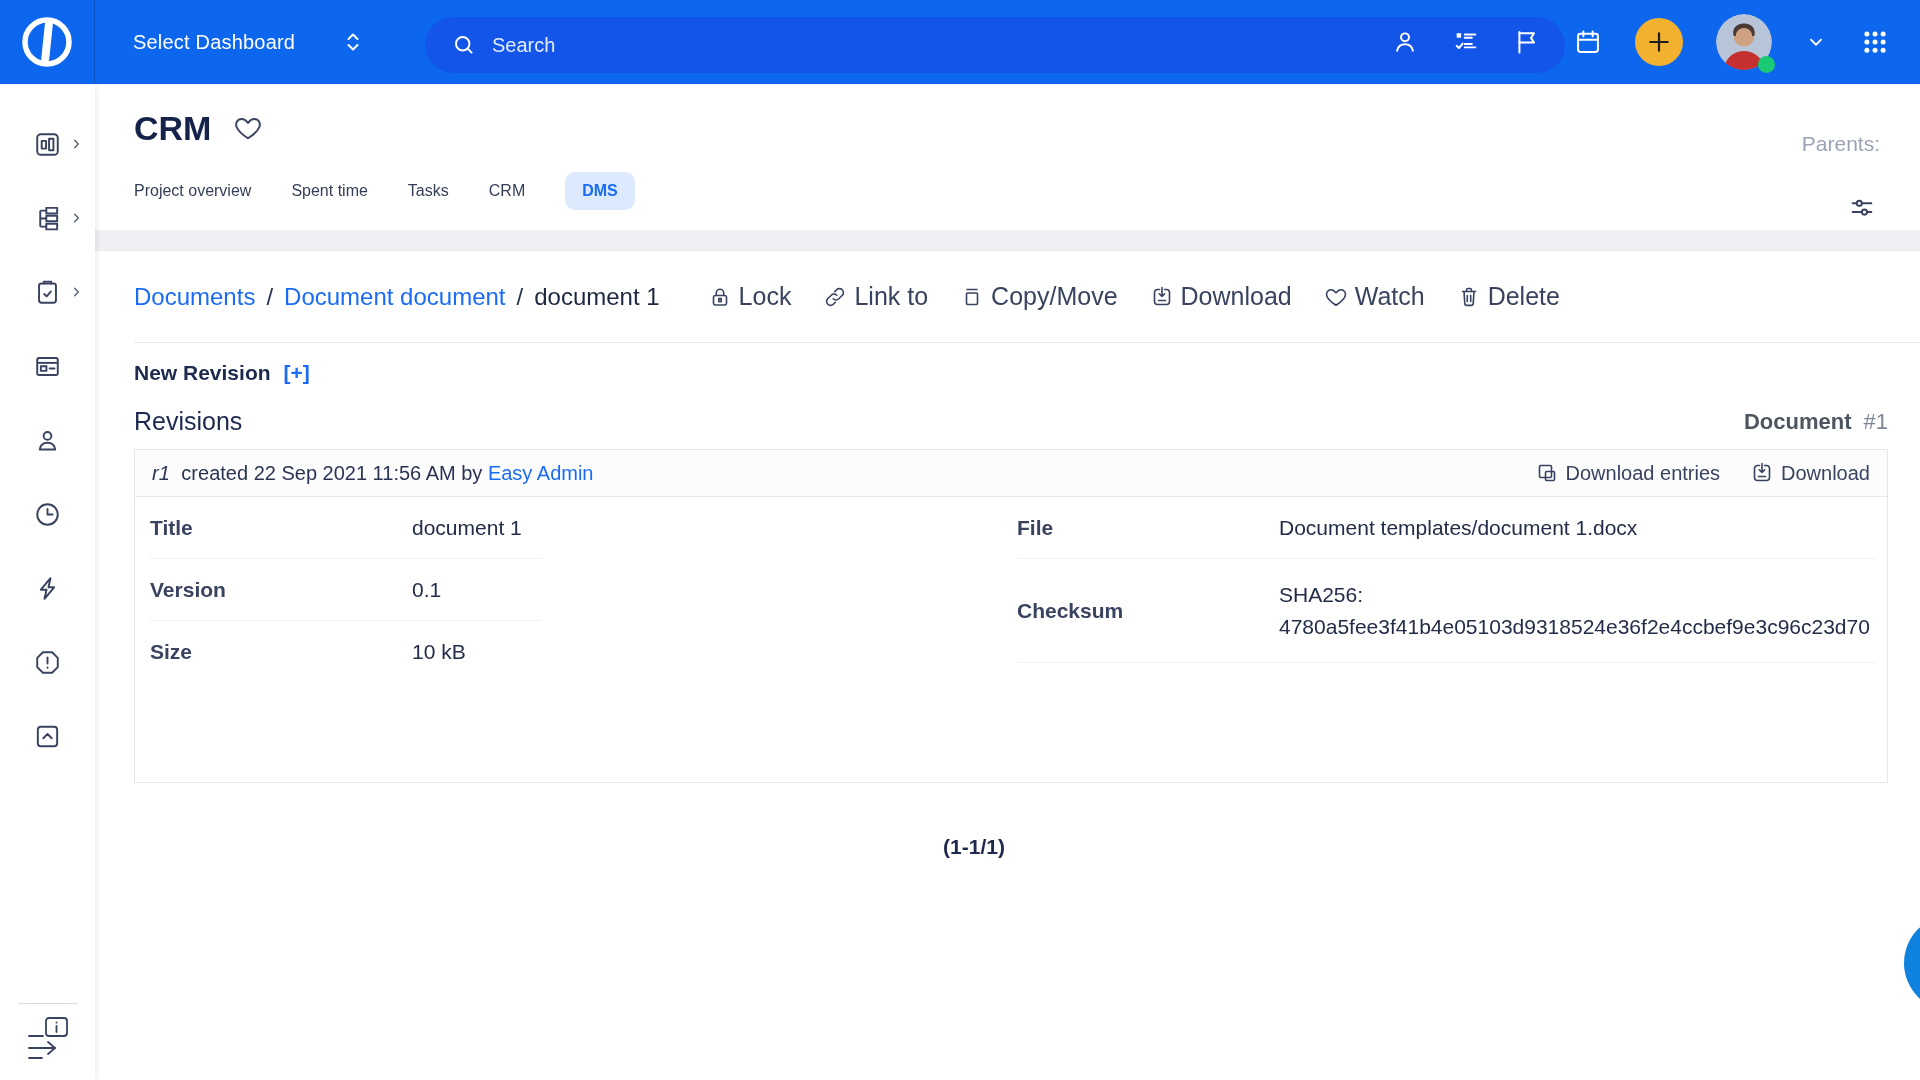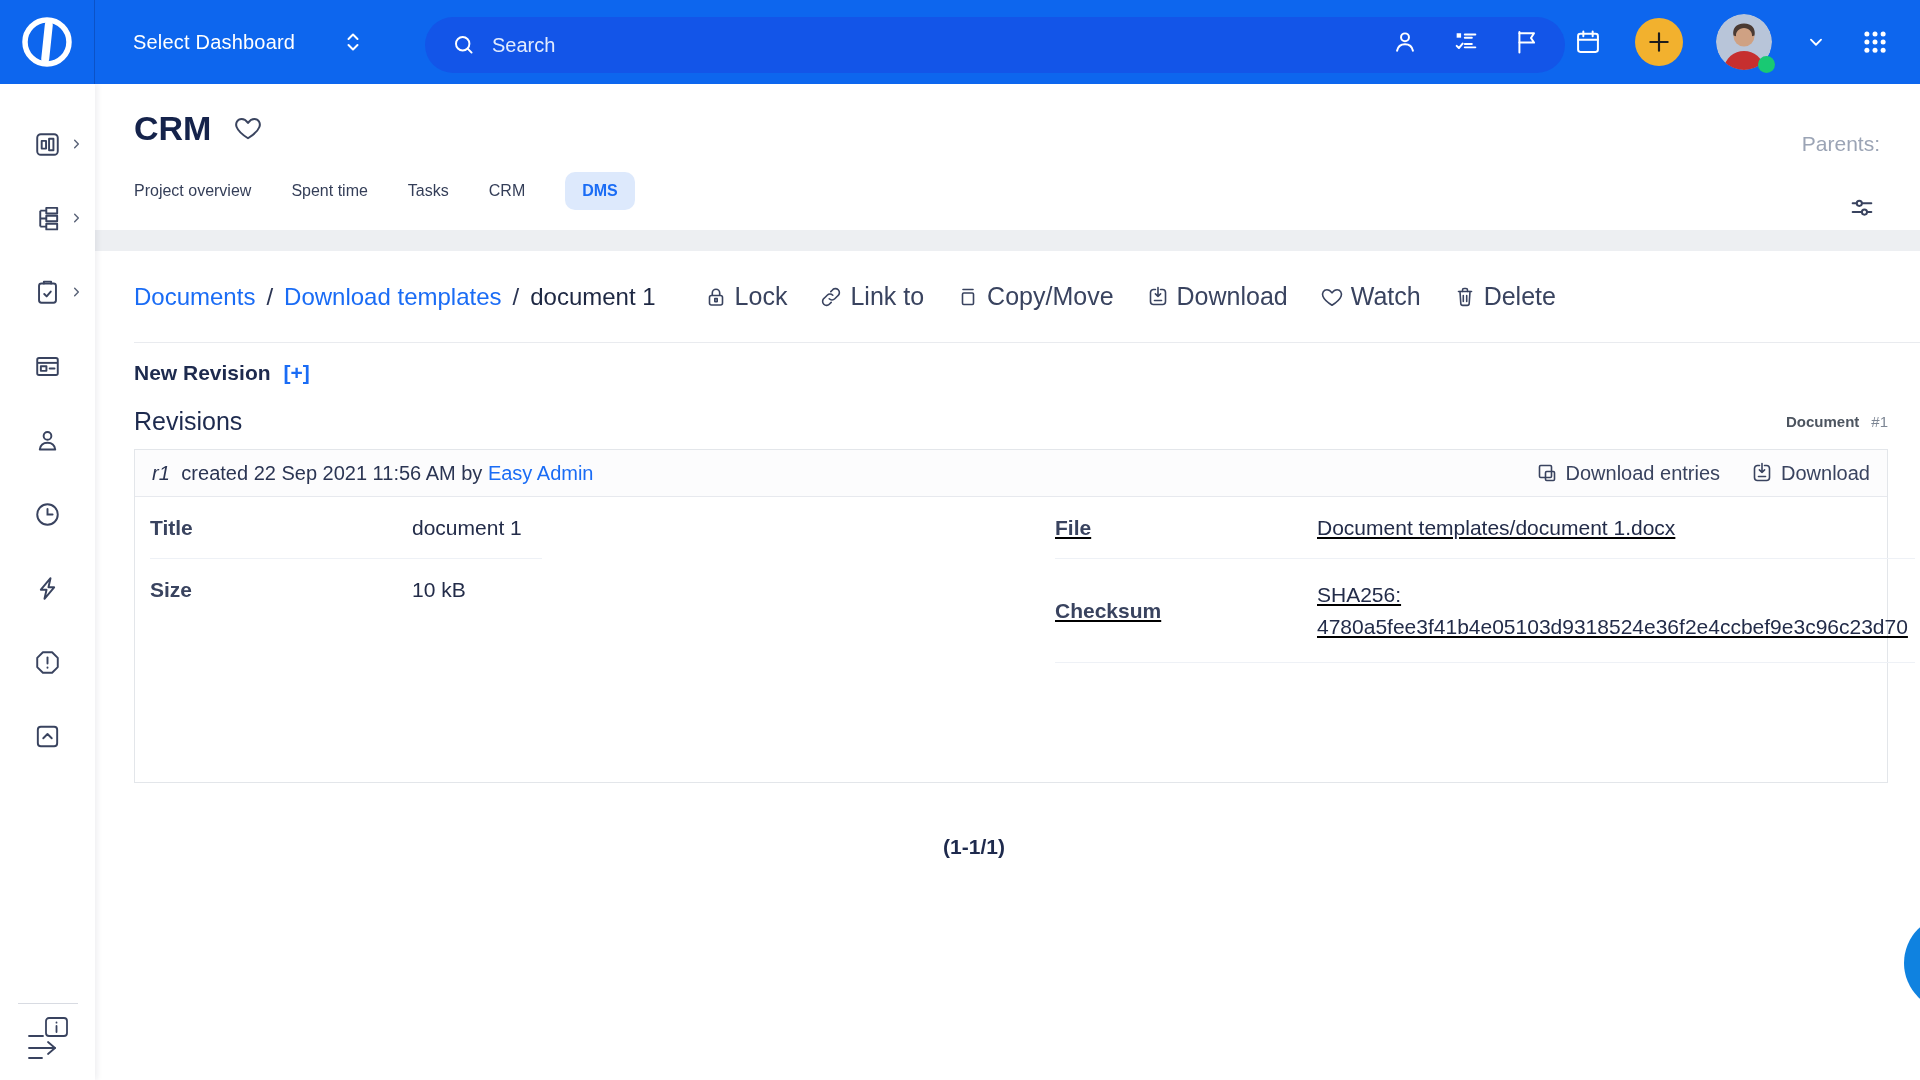--- a/index.html
+++ b/index.html
@@ -59,35 +59,35 @@
   .bc-link { color:#1a6cf5; cursor:pointer; }
   .bc-current { color:#1d2742; }
   .doc-actions { display:flex; align-items:center; gap:32px; }
   .action { display:flex; align-items:center; gap:7px; font-size:25px; color:#39435f; cursor:pointer; white-space:nowrap; }
   .action svg { flex:none; }
 
   .new-rev { margin-top:18px; font-size:21px; font-weight:700; color:#1d2a4e; }
   .new-rev .plus { color:#1a6cf5; margin-left:7px; cursor:pointer; }
   .rev-row { display:flex; justify-content:space-between; align-items:center; margin-top:22px; padding-right:32px; }
   .rev-title { font-size:25px; color:#1d2a4e; font-weight:500; }
-  .doc-badge { font-size:15px; color:#7d8694; }
+  .doc-badge { font-size:22px; color:#7d8694; }
   .doc-badge b { color:#4d5560; font-weight:700; margin-right:12px; }
 
   .panel { margin-top:13px; width:1754px; border:1px solid #e3e6ea; background:#fff; }
   .panel-head { height:47px; display:flex; align-items:center; justify-content:space-between;
     padding:0 17px; border-bottom:1px solid #e7e9ee; background:#fcfcfd; }
   .rev-meta { font-size:20px; color:#2b3553; }
   .rev-meta .rev { font-style:italic; margin-right:6px; }
   .rev-meta .author { color:#1a6cf5; cursor:pointer; }
   .panel-actions { display:flex; gap:30px; }
   .pbtn { display:flex; align-items:center; gap:7px; font-size:20px; color:#39435f; cursor:pointer; }
 
   .panel-body { position:relative; height:285px; }
   .fl { position:absolute; left:15px; top:0; width:392px; }
-  .fr { position:absolute; left:920px; top:0; width:860px;text-decoration:underline; }
+  .fr { position:absolute; left:882px; top:0; width:860px; }
   .trow { display:flex; align-items:center; }
   .trow .lbl { width:262px; flex:none; font-size:21px; font-weight:700; color:#39435f; }
   .trow .val { font-size:21px; color:#232c49; line-height:1.5; }
   .fl .trow { height:62px; }
   .fl .trow.sep { border-bottom:1px solid #eef1f6; }
   .fr .trow-file { height:62px; border-bottom:1px solid #eef1f6; }
   .fr .trow-mime { height:92px; border-bottom:1px solid #eef1f6; }
   .fr .trow-sum  { height:104px; border-bottom:1px solid #eef1f6; }
   .mime-val { width:560px; overflow-wrap:break-word; }
   .hash-line { white-space:nowrap; }
@@ -323,21 +323,21 @@
   </div>
 
   <div class="band"></div>
 
   <div class="content">
 
     <div class="crumb-row">
       <div class="breadcrumb">
         <span class="bc-link">Documents</span>
         <span class="bc-sep">/</span>
-        <span class="bc-link">Download templates</span>
+        <span class="bc-link">Document document</span>
         <span class="bc-sep">/</span>
         <span class="bc-current">document 1</span>
       </div>
 
       <div class="doc-actions">
         <span class="action">
           <svg width="24" height="24" viewBox="0 0 24 24" fill="none" stroke="#39435f" stroke-width="1.6" stroke-linejoin="round">
             <rect x="5.5" y="10.5" width="13" height="9.5" rx="2"></rect>
               <path d="M8.3 10.5V8a3.7 3.7 0 017.4 0v2.5"></path>
               <rect x="10.8" y="13.6" width="2.4" height="3"></rect>
@@ -421,20 +421,24 @@
           </span>
         </div>
       </div>
 
       <div class="panel-body">
         <div class="fl">
           <div class="trow sep">
             <span class="lbl">Title</span>
             <span class="val">document 1</span>
           </div>
+          <div class="trow sep">
+            <span class="lbl">Version</span>
+            <span class="val">0.1</span>
+          </div>
           <div class="trow">
             <span class="lbl">Size</span>
             <span class="val">10 kB</span>
           </div>
         </div>
 
         <div class="fr">
           <div class="trow trow-file">
             <span class="lbl">File</span>
             <span class="val">Document templates/document 1.docx</span>

